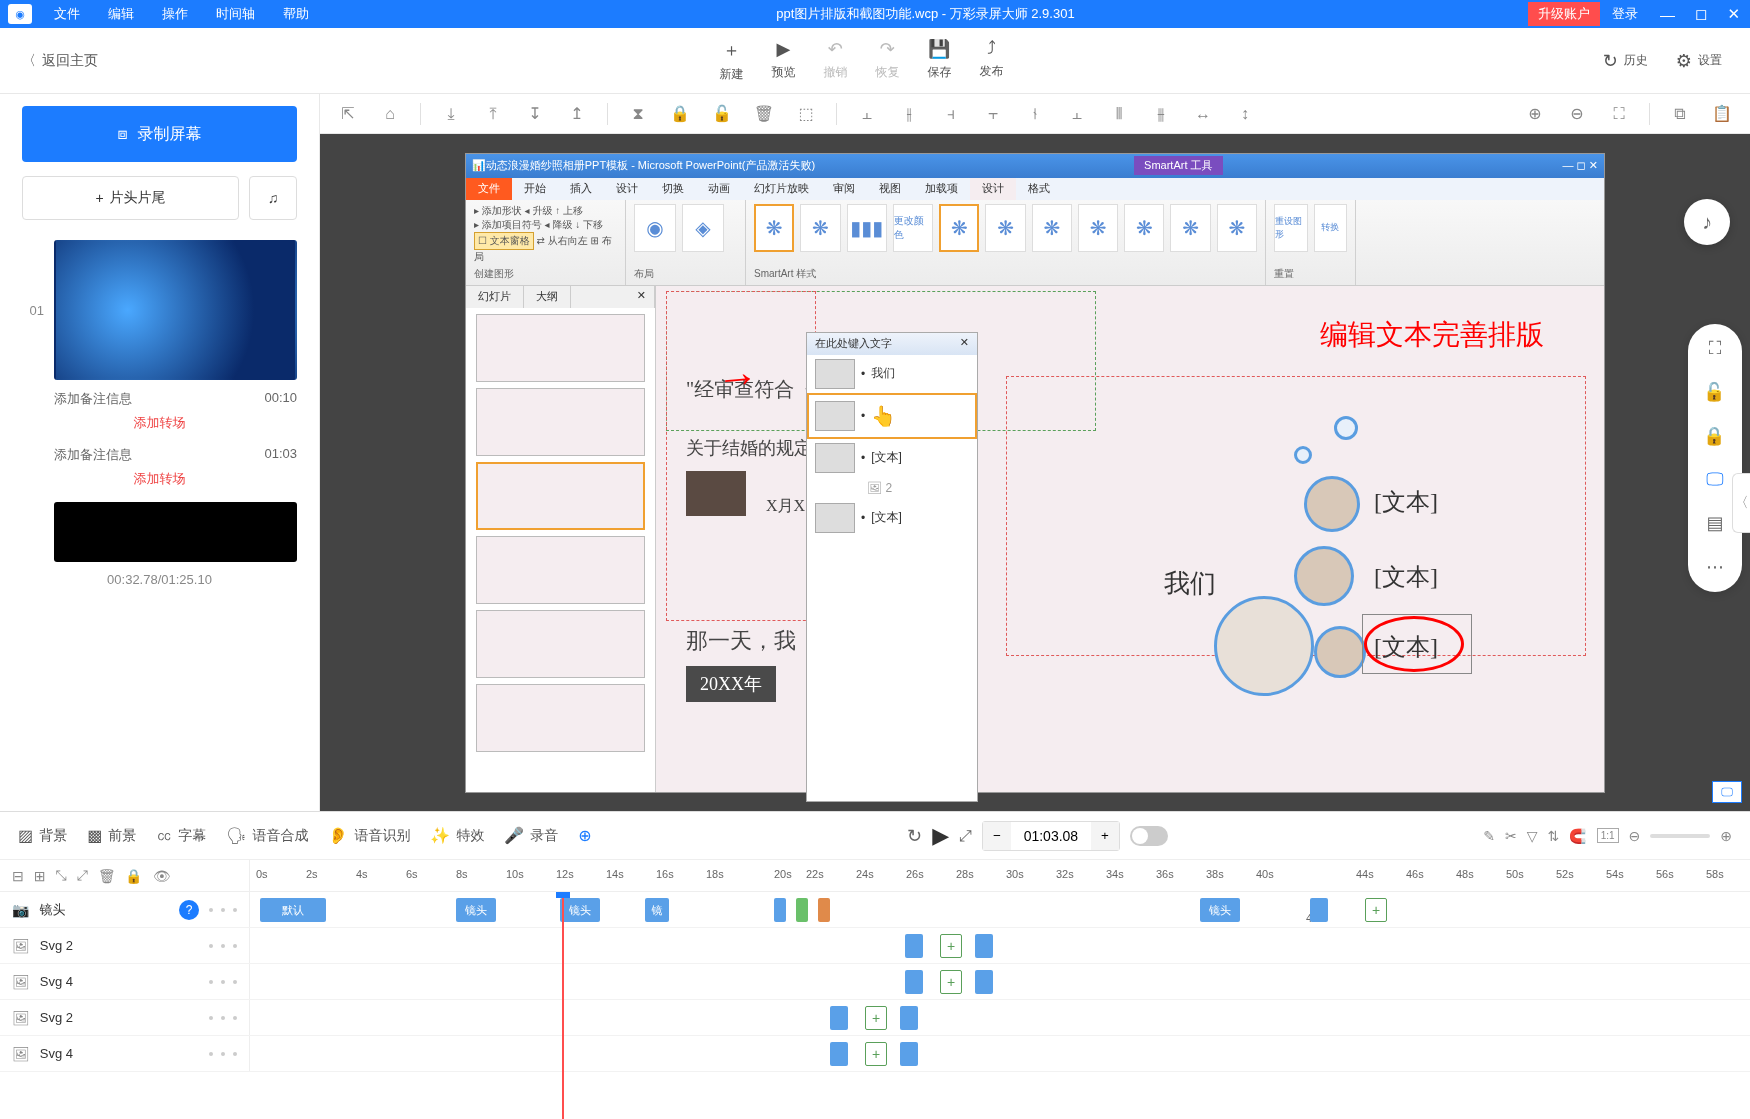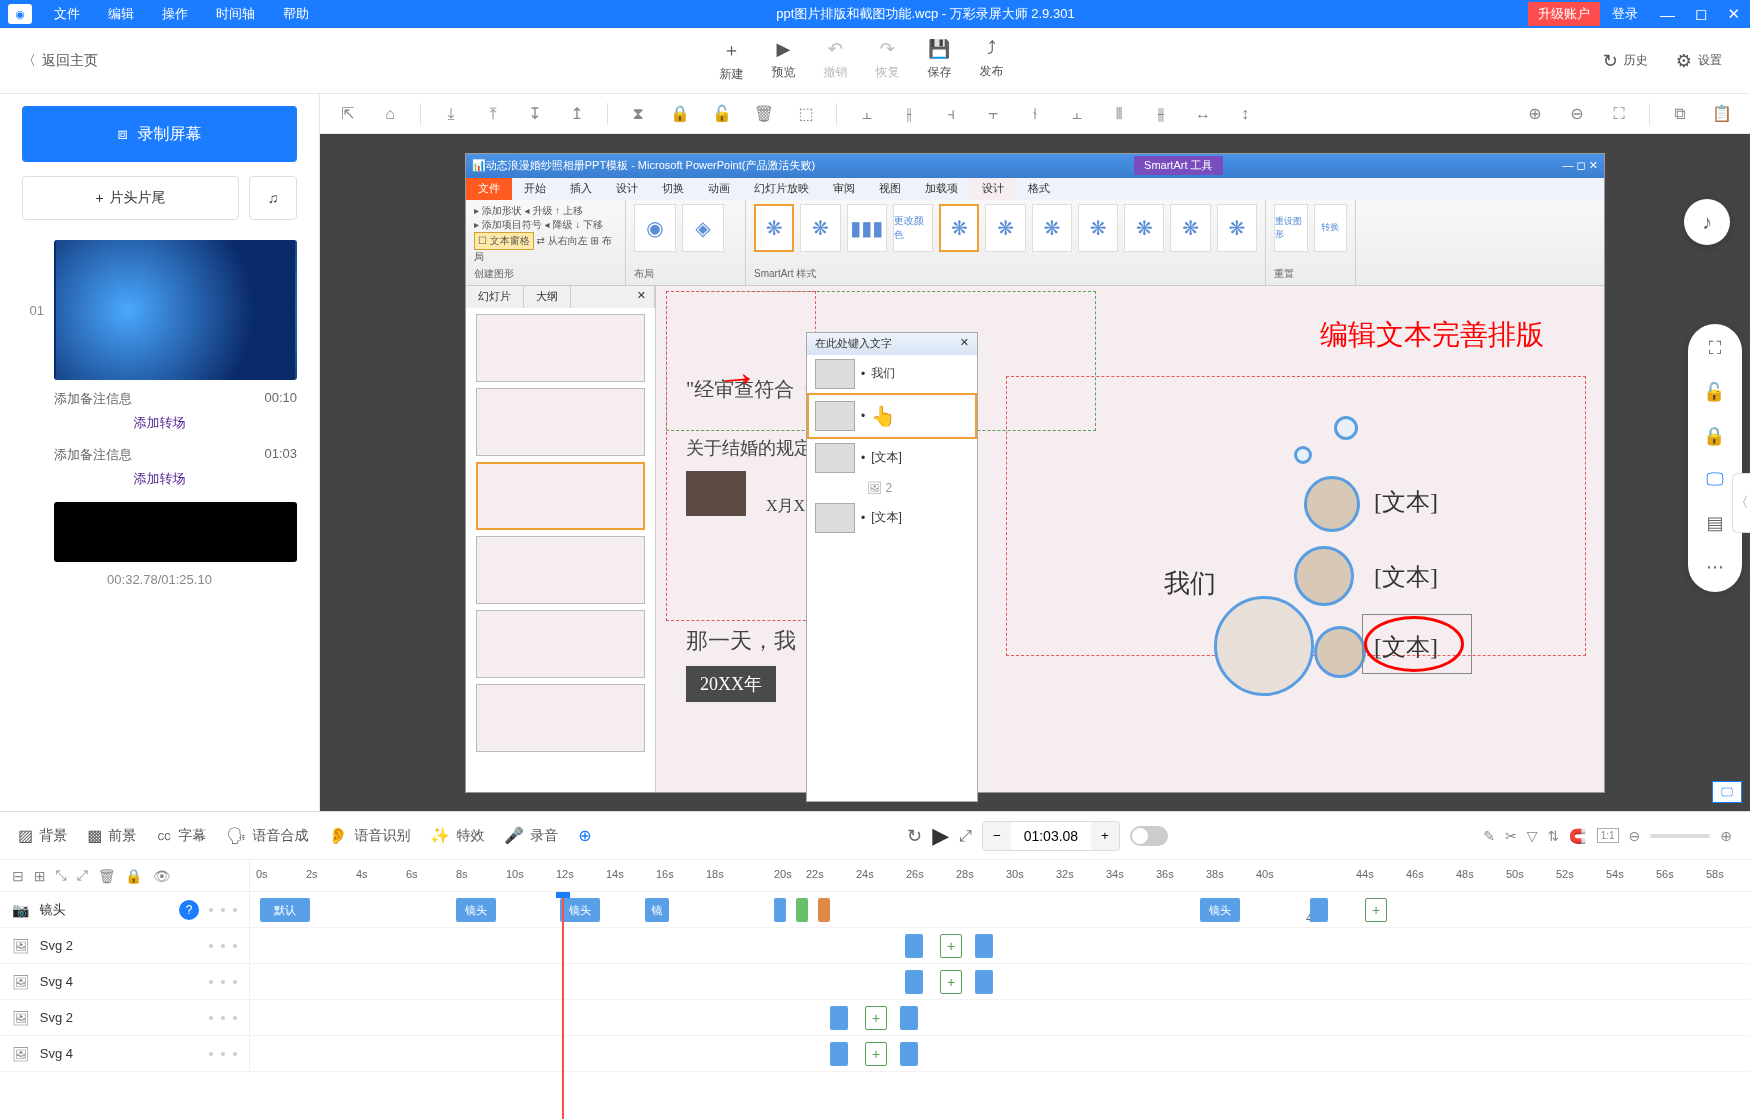--- a/index.html
+++ b/index.html
@@ -31,21 +31,21 @@
 .record-btn { height: 56px; background: #1c7cff; color: #fff; border-radius: 4px; display: flex; align-items: center; justify-content: center; gap: 10px; cursor: pointer; font-size: 16px; }
 .title-row { display: flex; gap: 10px; margin-top: 14px; }
 .title-btn { flex: 1; height: 44px; border: 1px solid #ddd; border-radius: 4px; display: flex; align-items: center; justify-content: center; gap: 6px; cursor: pointer; }
 .music-btn { width: 48px; height: 44px; border: 1px solid #ddd; border-radius: 4px; display: flex; align-items: center; justify-content: center; cursor: pointer; }
 .scenes { flex: 1; overflow-y: auto; margin-top: 20px; }
 .scene-row { display: flex; align-items: center; gap: 10px; margin-bottom: 10px; }
 .scene-num { width: 22px; text-align: right; color: #888; font-size: 13px; }
 .scene-thumb { flex: 1; height: 140px; border: 2px solid transparent; border-radius: 3px; overflow: hidden; background: #000; position: relative; }
 .scene-thumb.sel { border-color: #1c7cff; }
 .scene-info { display: flex; justify-content: space-between; padding: 0 0 0 32px; font-size: 13px; color: #666; margin-bottom: 6px; }
-.scene-trans { text-align: center; color: #4c1d95; font-size: 13px; margin-bottom: 14px; }
+.scene-trans { text-align: center; color: #ef4444; font-size: 13px; margin-bottom: 14px; }
 .thumb1 { background: radial-gradient(circle at 30% 50%, #4aa8ff 0%, #0a2a6a 70%); }
 .thumb2 { background: #f0e8ea; }
 .thumb3 { background: #000; }
 .time-label { text-align: center; color: #888; font-size: 13px; }
 
 
 .editor { flex: 1; background: #fff; display: flex; flex-direction: column; }
 .editor-bar { height: 40px; border-bottom: 1px solid #e8e8e8; display: flex; align-items: center; padding: 0 10px; gap: 6px; }
 .eb-ico { width: 36px; height: 36px; display: flex; align-items: center; justify-content: center; color: #888; cursor: pointer; font-size: 16px; }
 .eb-sep { width: 1px; height: 22px; background: #e0e0e0; margin: 0 6px; }
@@ -537,21 +537,21 @@
           <span class="tico">📷</span>
           <span class="name">镜头</span>
           <span class="help-badge">?</span>
           <span class="dots">
             <span class="dot"></span>
             <span class="dot"></span>
             <span class="dot"></span>
           </span>
         </div>
       <div class="track-lane">
-        <div class="clip" style="left:10px;width:50px">默认</div>
+        <div class="clip" style="left:10px;width:66px">默认</div>
         <div class="clip" style="left:206px;width:40px">镜头</div>
         <div class="clip" style="left:310px;width:40px">镜头</div>
         <div class="clip" style="left:395px;width:24px">镜</div>
         <div class="clip" style="left:524px;width:12px"></div>
         <div class="clip" style="left:546px;width:12px;background:#6ac06a"></div>
         <div class="clip" style="left:568px;width:12px;background:#e08a4a"></div>
         <div class="clip" style="left:950px;width:40px">镜头</div>
         <div class="clip" style="left:1060px;width:18px"></div>
         <div class="clip add" style="left:1115px">+</div>
       </div>

